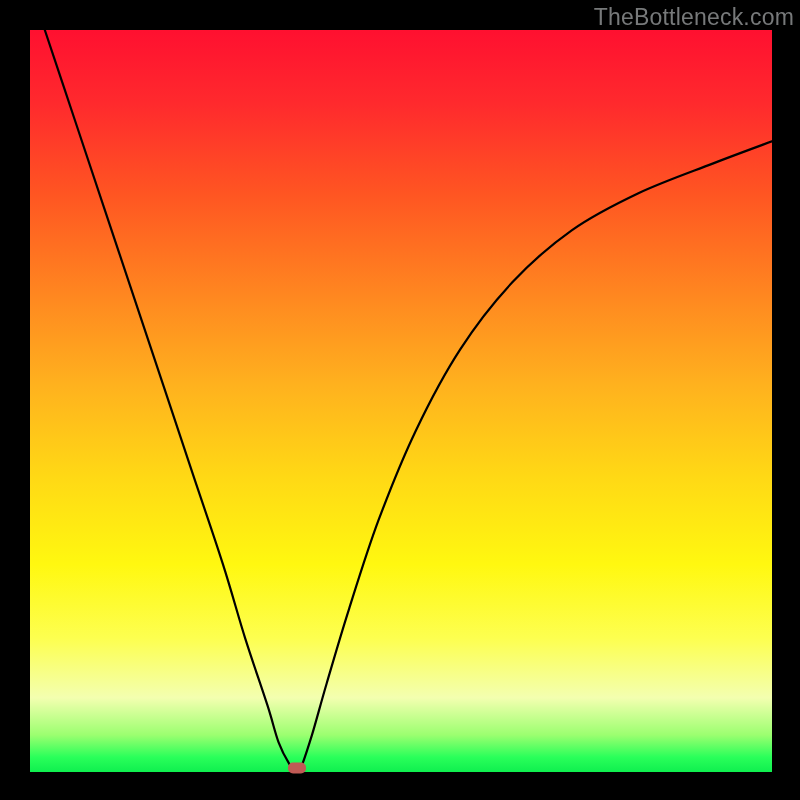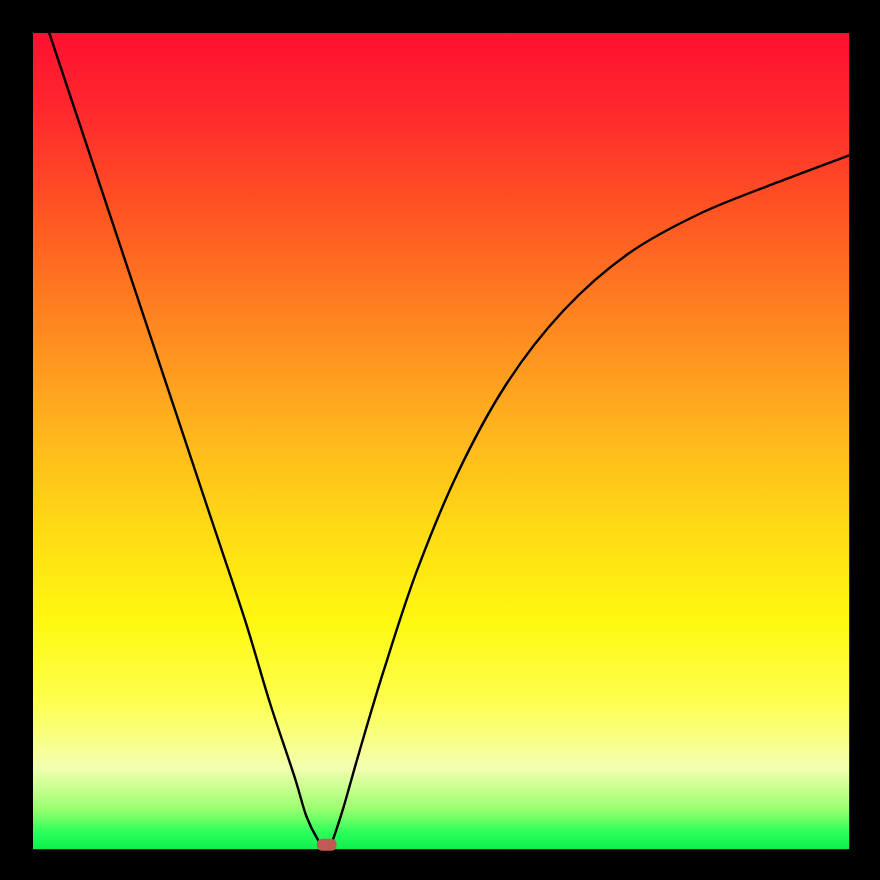--- a/index.html
+++ b/index.html
@@ -62,19 +62,20 @@
     border-radius: 5px;
     transform: translate(-50%, -50%);
   }
 </style>
 </head>
 <body>
 
 <div class="frame">
   <div class="plot-area"></div>
 
+  <div class="watermark">TheBottleneck.com</div>
 
   <svg class="curve" viewBox="0 0 742 742" preserveAspectRatio="none">
     <path id="curve-path" d="M14.8 0.0 C19.8 14.8,34.6 59.4,44.5 89.0 C54.4 118.7,64.3 148.4,74.2 178.1 C84.1 207.8,94.0 237.4,103.9 267.1 C113.8 296.8,123.7 326.5,133.6 356.2 C143.5 385.8,153.3 415.5,163.2 445.2 C173.1 474.9,184.3 507.0,192.9 534.2 C201.6 561.4,207.8 584.9,215.2 608.4 C222.6 631.9,231.9 657.9,237.4 675.2 C243.0 692.5,244.9 702.4,248.6 712.3 C252.3 722.2,256.6 729.6,259.7 734.6 C262.8 739.5,265.3 741.4,267.1 742.0 C269.0 742.6,268.4 744.5,270.8 738.3 C273.3 732.1,277.6 719.1,282.0 704.9 C286.3 690.7,290.6 674.0,296.8 653.0 C303.0 631.9,310.4 606.0,319.1 578.8 C327.7 551.6,337.6 519.4,348.7 489.7 C359.9 460.0,372.2 429.1,385.8 400.7 C399.4 372.2,414.3 343.8,430.4 319.1 C446.4 294.3,463.8 272.1,482.3 252.3 C500.9 232.5,520.6 215.2,541.7 200.3 C562.7 185.5,584.9 174.4,608.4 163.2 C631.9 152.1,660.4 142.2,682.6 133.6 C704.9 124.9,732.1 115.0,742.0 111.3"></path>
   </svg>
 
   <div class="marker" id="min-marker" style="left: 297.12px; top: 768px;"></div>
 </div>
 
 </body></html>

